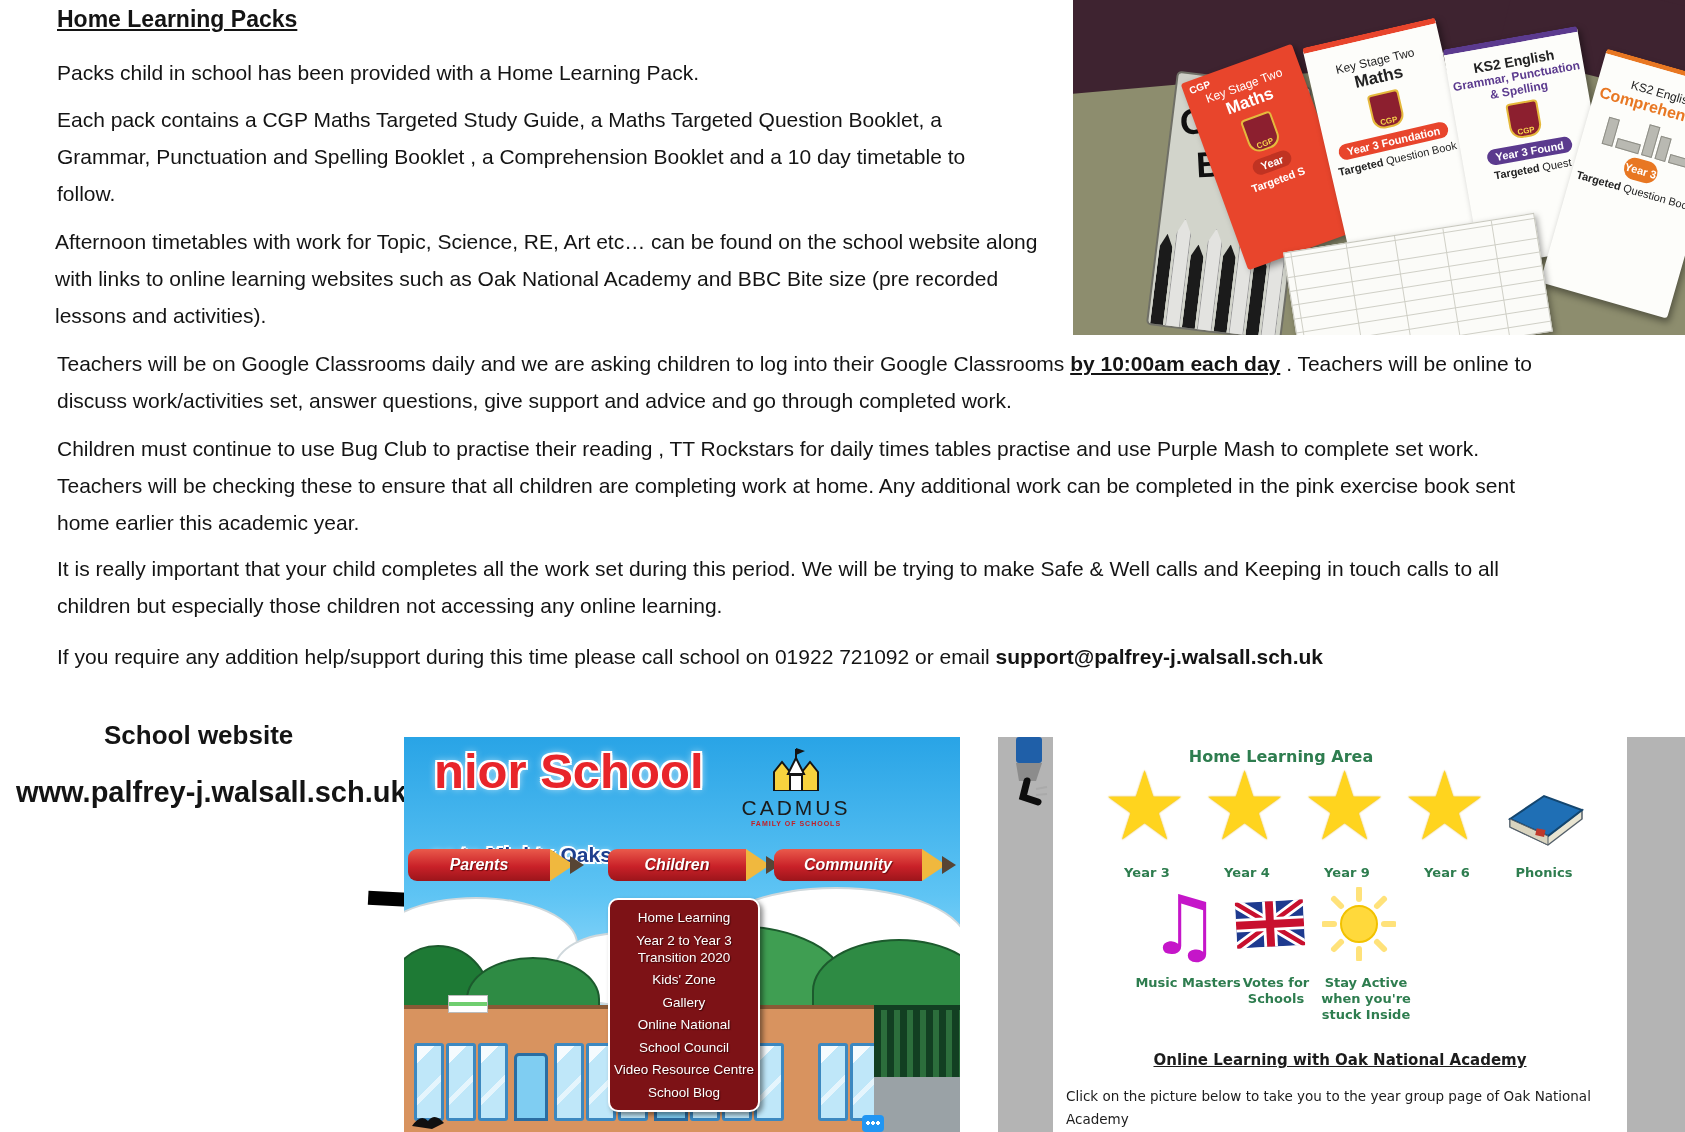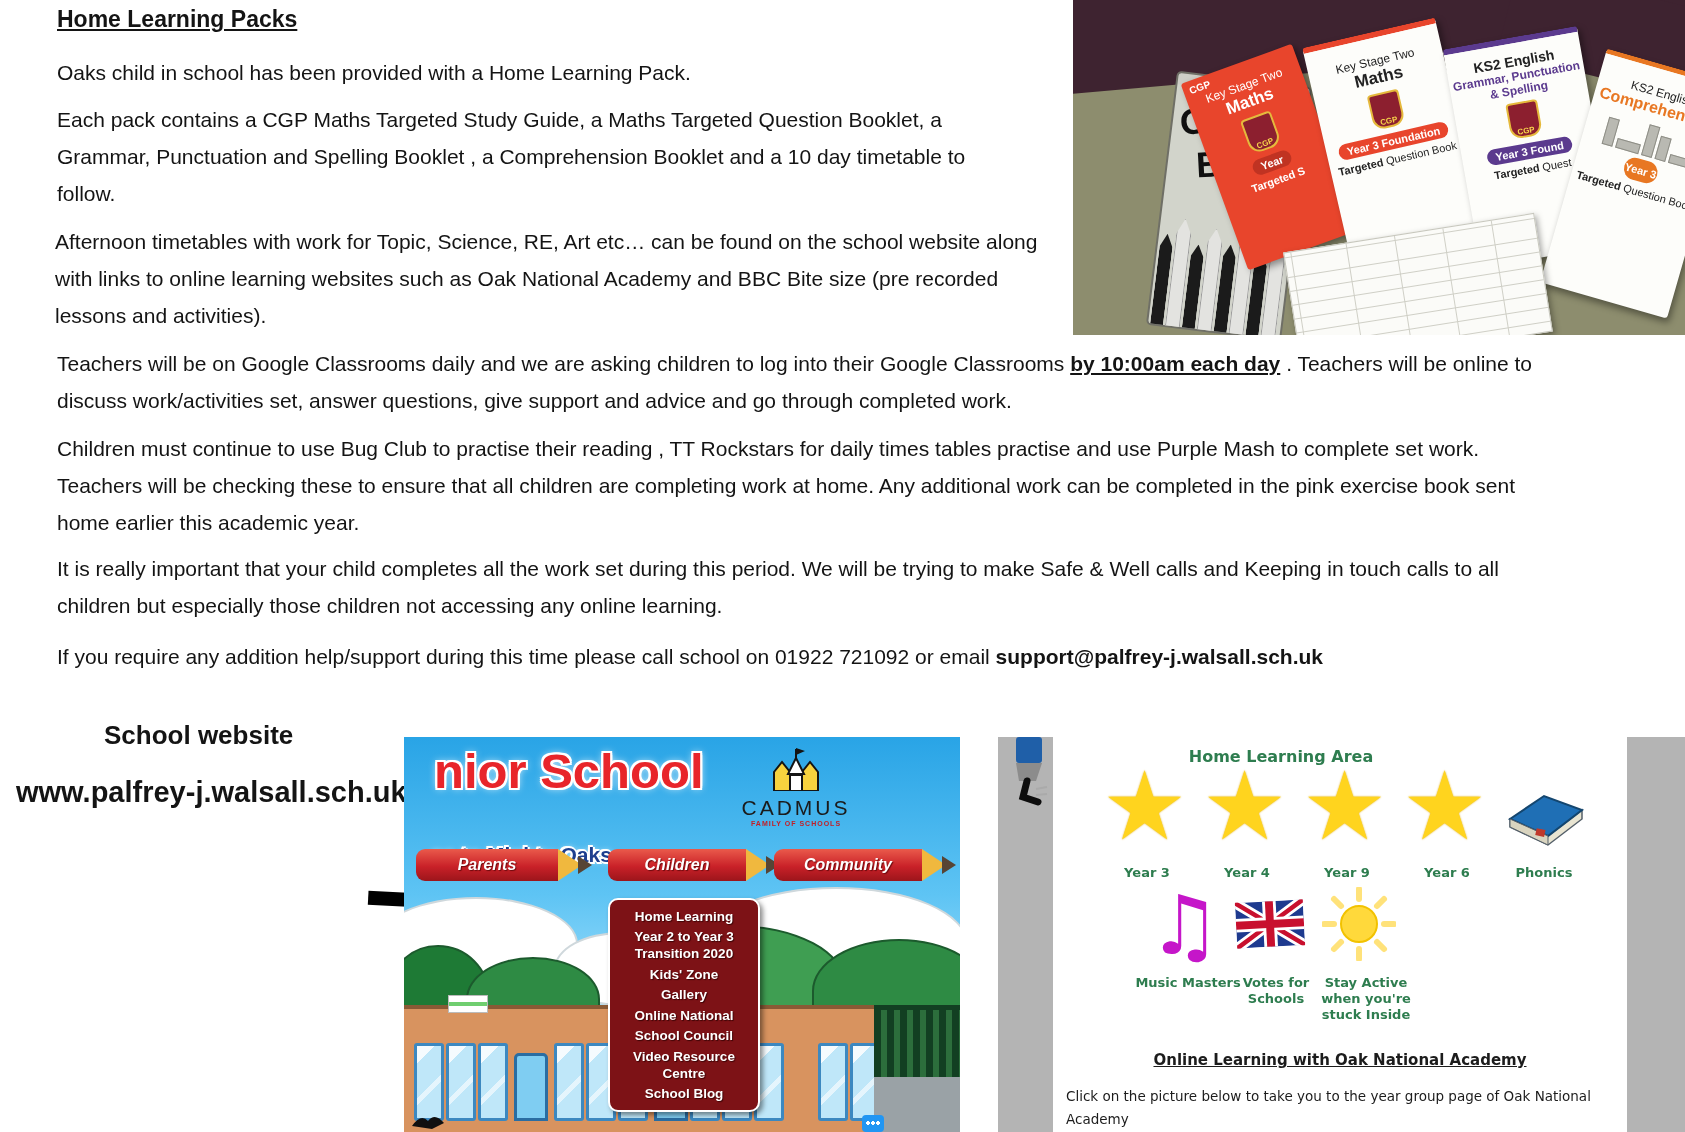--- a/index.html
+++ b/index.html
@@ -109,34 +109,34 @@
   .building-sign::after{content:"";display:block;margin-top:6px;height:4px;background:#6fce6f;}
   .fence{position:absolute;left:470px;top:268px;width:86px;height:72px;border-top:5px solid #123f22;
          background:repeating-linear-gradient(90deg,#123f22 0 7px,#2c6e3c 7px 13px);}
   .pavement{position:absolute;left:470px;top:340px;width:86px;height:55px;background:#9aa2a6;}
   .chat-icon{position:absolute;left:458px;top:378px;width:22px;height:17px;border-radius:4px;background:#2196f3;
              background-image:radial-gradient(circle 2px at 6px 8px,#fff 2px,transparent 2px),
                               radial-gradient(circle 2px at 11px 8px,#fff 2px,transparent 2px),
                               radial-gradient(circle 2px at 16px 8px,#fff 2px,transparent 2px);}
   .bird{position:absolute;left:6px;top:374px;}
   .pencil{position:absolute;top:112px;height:32px;display:flex;align-items:center;z-index:3;}
-  .pencil-parents{left:12px;width:176px;}
+  .pencil-parents{left:4px;width:176px;}
   .pencil-children{left:204px;width:172px;}
   .pencil-community{left:370px;width:182px;}
   .pencil-body{flex:1;height:32px;background:linear-gradient(180deg,#ea5a4b 0%,#c92128 55%,#9c151b 100%);
                border-radius:9px 0 0 9px;color:#fff;font-weight:bold;font-style:italic;text-align:center;
                line-height:32px;font-size:16px;text-shadow:1px 1px 1px #6d0a0e;}
   .pencil-wood{width:0;height:0;border-top:16px solid transparent;border-bottom:16px solid transparent;
                border-left:24px solid #f0b83e;}
   .pencil-lead{width:0;height:0;border-top:9px solid transparent;border-bottom:9px solid transparent;
                border-left:14px solid #574535;margin-left:-4px;}
   .menu{position:absolute;left:204px;top:161px;width:152px;height:214px;background:#7d1216;
         border:2px solid #fff;border-radius:10px;box-shadow:3px 3px 5px rgba(0,0,0,.45);
         display:flex;flex-direction:column;justify-content:space-evenly;padding:4px 3px;box-sizing:border-box;z-index:5;}
-  .menu-item{color:#fff;font-weight:bold;font-size:13.5px;line-height:17px;text-align:center;
+  .menu-item{color:#fff;font-weight:normal;font-size:13.5px;line-height:17px;text-align:center;
              text-shadow:1px 1px 1px #3d0406;cursor:pointer;}
 
   
   .shot-la{position:absolute;left:998px;top:737px;width:687px;height:395px;background:#fff;font-family:"DejaVu Sans",sans-serif;}
   .band-left{position:absolute;left:0;top:0;width:55px;height:395px;background:#b4b4b4;}
   .band-right{position:absolute;left:629px;top:0;width:58px;height:395px;background:#b4b4b4;}
   .runner{position:absolute;left:8px;top:0;}
   .la-title{position:absolute;left:55px;top:10px;width:456px;text-align:center;color:#2e7d4f;
             font-weight:bold;font-size:16px;}
   .star{position:absolute;top:22px;font-size:95px;line-height:95px;color:#ffd41e;cursor:pointer;
@@ -153,21 +153,21 @@
   .la-sub{position:absolute;left:55px;top:314px;width:574px;text-align:center;font-weight:bold;font-size:15px;
           text-decoration:underline;color:#1c1c1c;}
   .la-body{position:absolute;left:68px;top:348px;width:548px;font-size:13.5px;line-height:23px;color:#1c1c1c;}
 </style>
 </head>
 <body>
 
 <div class="page">
 
   <h1 class="doc-title">Home Learning Packs</h1>
-  <p class="para p1">Oaks child in school has been  provided with a Home Learning Pack.</p>
+  <p class="para p1">Packs child in school has been  provided with a Home Learning Pack.</p>
   <p class="para p2">Each pack contains a CGP Maths Targeted Study Guide, a Maths Targeted Question Booklet, a Grammar, Punctuation and Spelling Booklet , a Comprehension Booklet and a 10 day timetable to follow.</p>
   <p class="para p3"> Afternoon timetables with work for Topic, Science, RE, Art  etc…  can  be found on the school website  along with links to online learning websites such as Oak National Academy and BBC Bite size (pre recorded lessons and activities).</p>
   <p class="para p4"><span>Teachers will be on Google Classrooms daily and we are asking children to log into their Google    Classrooms  </span><span class="bold-u">by 10:00am each day</span><span> . Teachers will be online to discuss work/activities set,  answer   questions, give support and advice and go through completed work.</span></p>
   <p class="para p6">It is really important that your child completes all the work set during this period. We will be trying to make Safe &amp; Well calls and Keeping in touch calls to all children but especially those children not accessing any online learning.</p>
   <p class="para p5">Children must continue to use Bug Club to practise their reading , TT Rockstars  for daily times tables practise and use Purple Mash to complete set work. Teachers will be checking these to ensure that all children are completing work at home. Any additional work can be completed in the pink exercise book sent home earlier this academic year.</p>
   <p class="para p7"><span>If you require any addition help/support during this time please call school on 01922 721092 or email </span><span class="bold">support@palfrey-j.walsall.sch.uk</span></p>
 
   <div class="photo">
     <div class="photo-bg"></div>
     <div class="photo-bg2"></div>

